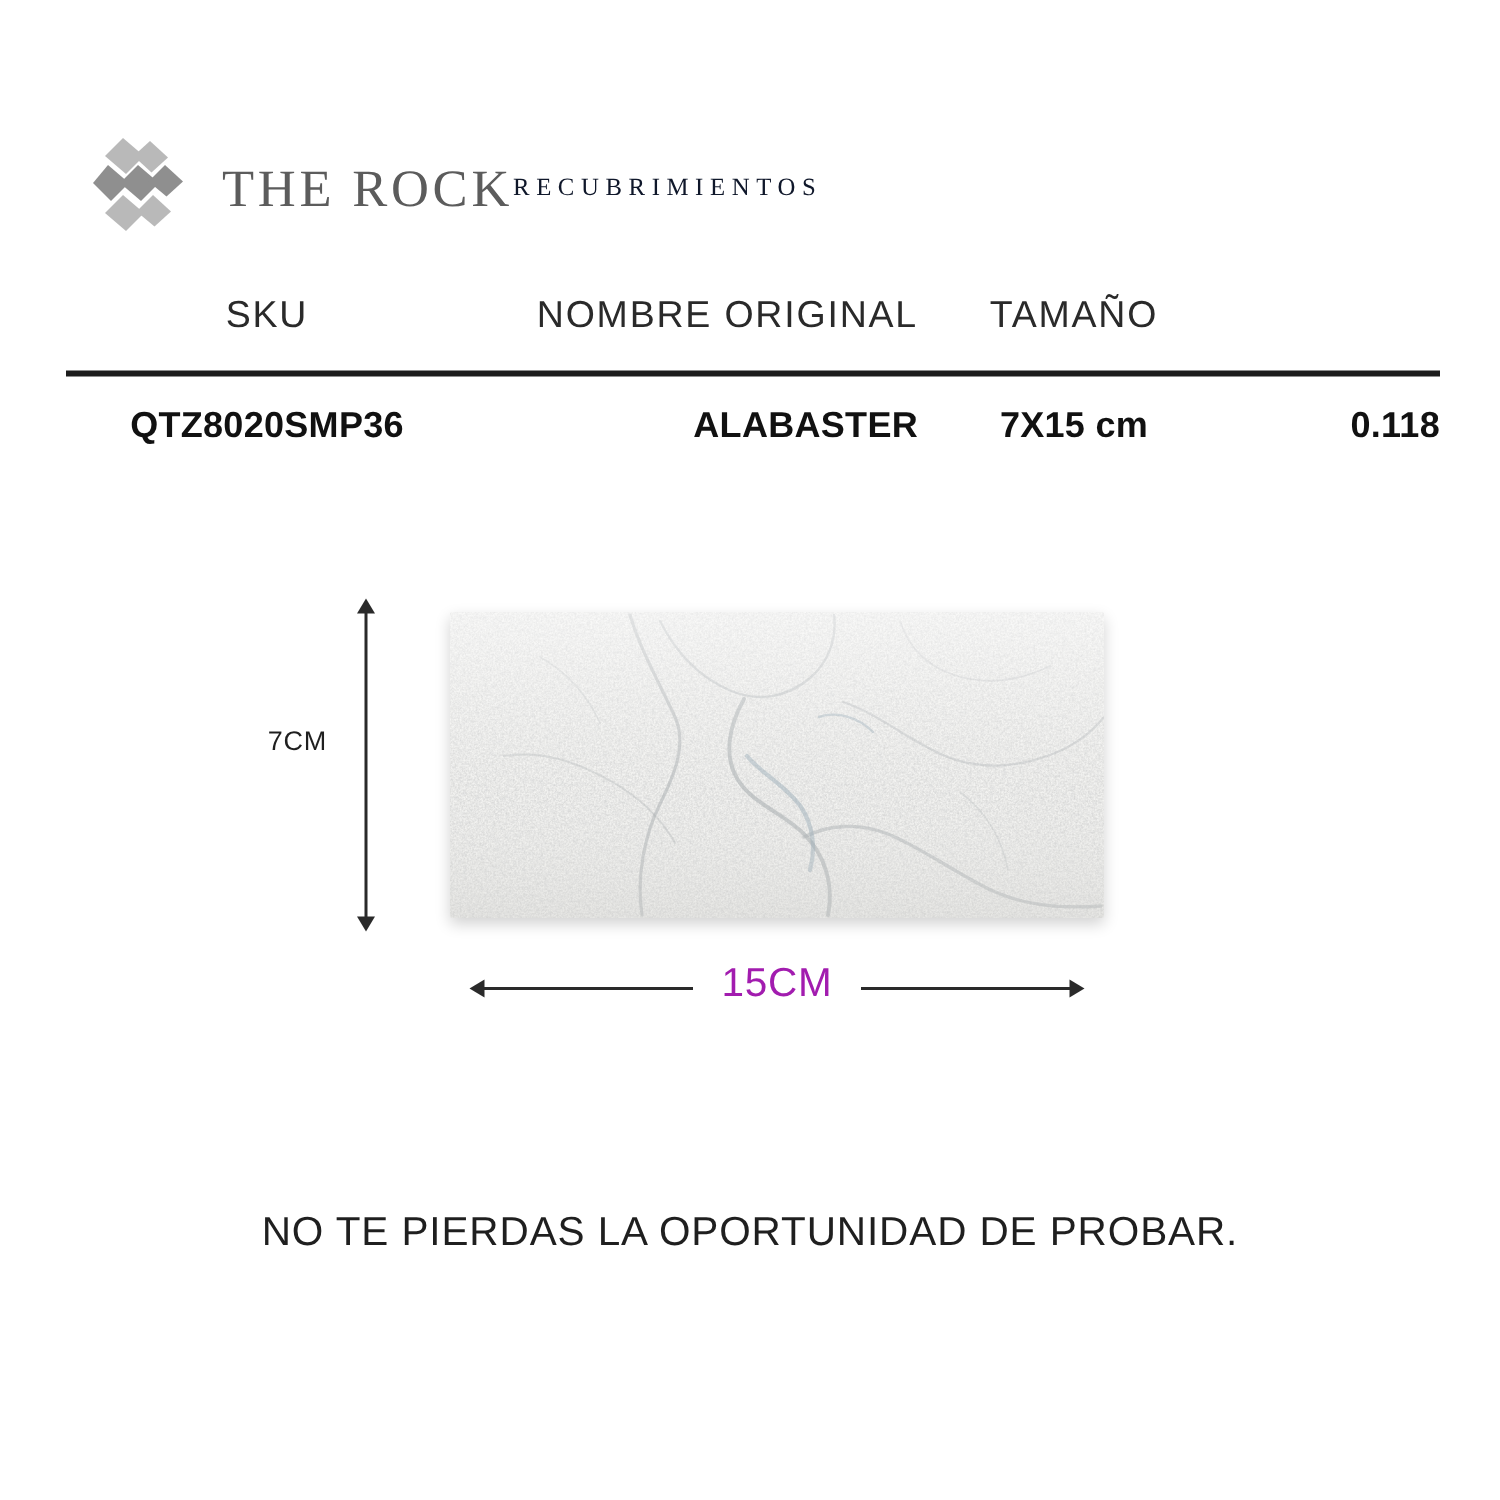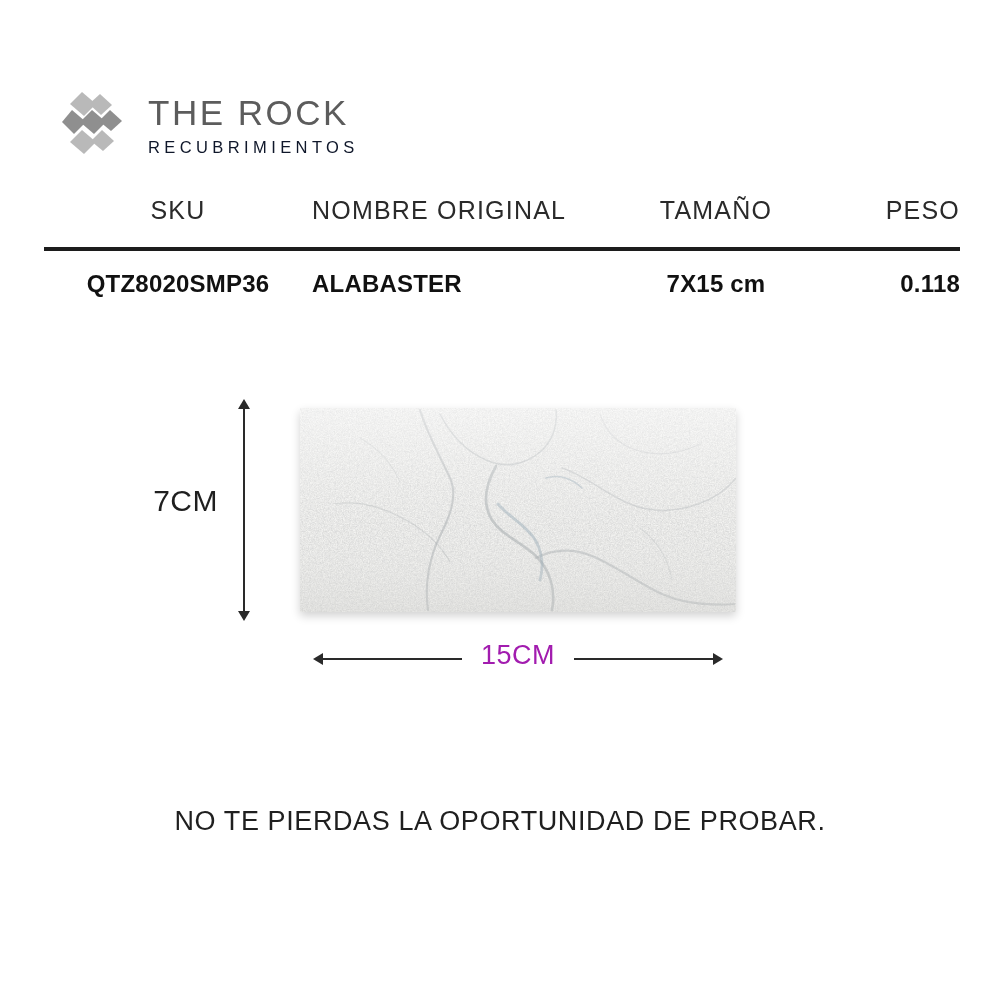--- a/index.html
+++ b/index.html
@@ -25,23 +25,23 @@
     align-items: center;
   }
   .brand-mark {
     width: 72px;
     height: 70px;
     margin-right: 14px;
     flex: none;
   }
   .brand-text {
     display: flex;
-    flex-direction: column;
     justify-content: space-between;
     padding-top: 4px;
+    font-family: Liberation Serif, serif;
   }
   .brand-title {
     font-size: 35px;
     letter-spacing: 2.5px;
     font-weight: 400;
     color: #5c5c5c;
     line-height: 1;
   }
   .brand-sub {
     font-size: 16.5px;
@@ -76,21 +76,21 @@
     color: #111111;
     padding-top: 19px;
     letter-spacing: 0.2px;
   }
   .rule {
     height: 4px;
     background: #1c1c1c;
     width: 100%;
   }
   .col-sku    { width: 268px; text-align: center; }
-  .col-name   { width: 300px; text-align: left; }
+  .col-name   { width: 300px; text-align: right; }
   .col-size   { width: 208px; text-align: center; }
   .col-weight { width: 140px; text-align: right; }
 
   
   .sample-area {
     position: absolute;
     left: 0;
     top: 380px;
     width: 1000px;
     height: 320px;
@@ -129,21 +129,21 @@
     width: 0; height: 0;
     border-left: 6px solid transparent;
     border-right: 6px solid transparent;
   }
   .dim-v .arrow-up { top: -9px; border-bottom: 10px solid #2a2a2a; }
   .dim-v .arrow-down { bottom: -9px; border-top: 10px solid #2a2a2a; }
   .label-v {
     position: absolute;
     left: 218px;
     top: 104px;
-    font-size: 30px;
+    font-size: 18px;
     letter-spacing: 0.5px;
     color: #1f1f1f;
     transform: translateX(-100%);
     white-space: nowrap;
   }
 
   
   .dim-h {
     position: absolute;
     left: 322px;
@@ -217,21 +217,20 @@
     <span class="brand-title">THE ROCK</span>
     <span class="brand-sub">RECUBRIMIENTOS</span>
   </span>
 </div>
 
 <div class="spec-table">
   <div class="spec-row head">
     <div class="col-sku">SKU</div>
     <div class="col-name">NOMBRE ORIGINAL</div>
     <div class="col-size">TAMAÑO</div>
-    <div class="col-weight">PESO</div>
   </div>
   <div class="rule"></div>
   <div class="spec-row values">
     <div class="col-sku">QTZ8020SMP36</div>
     <div class="col-name">ALABASTER</div>
     <div class="col-size">7X15 cm</div>
     <div class="col-weight">0.118</div>
   </div>
 </div>
 

